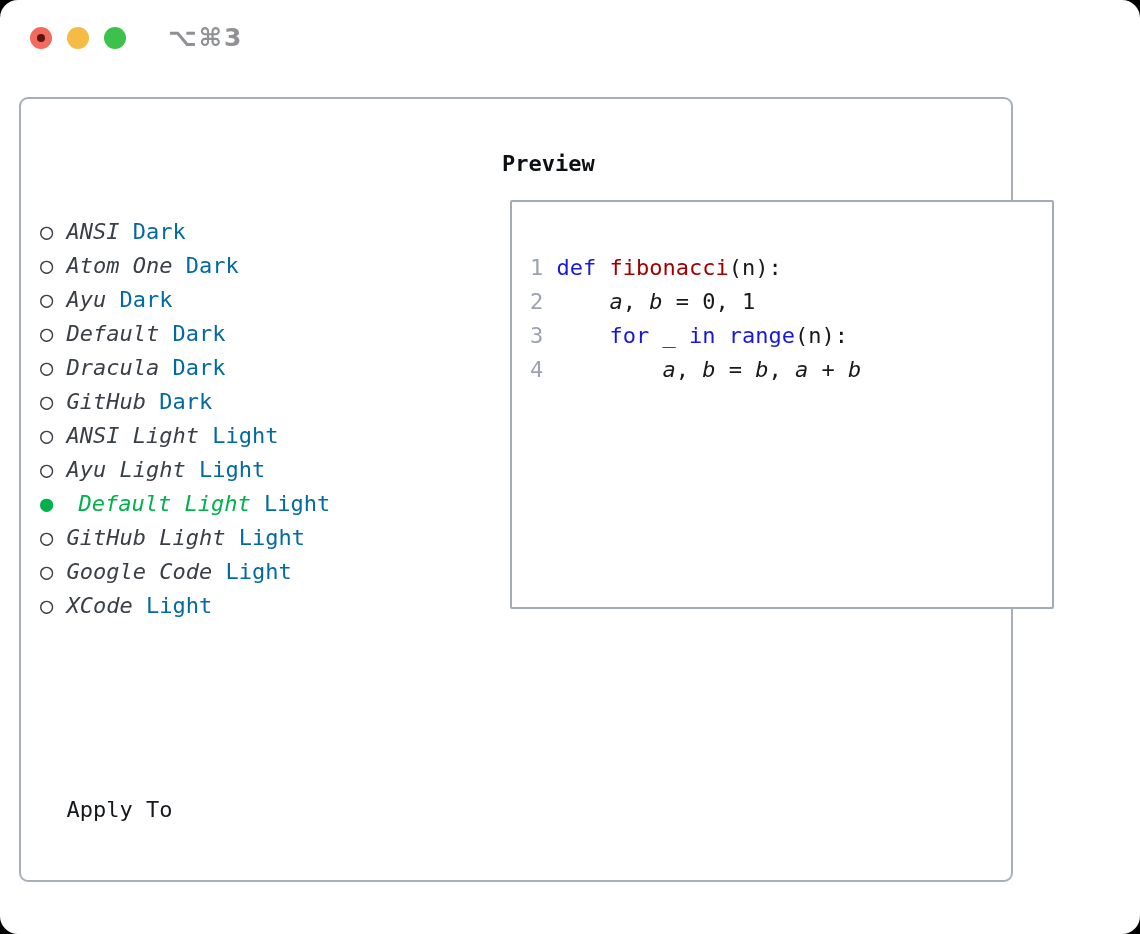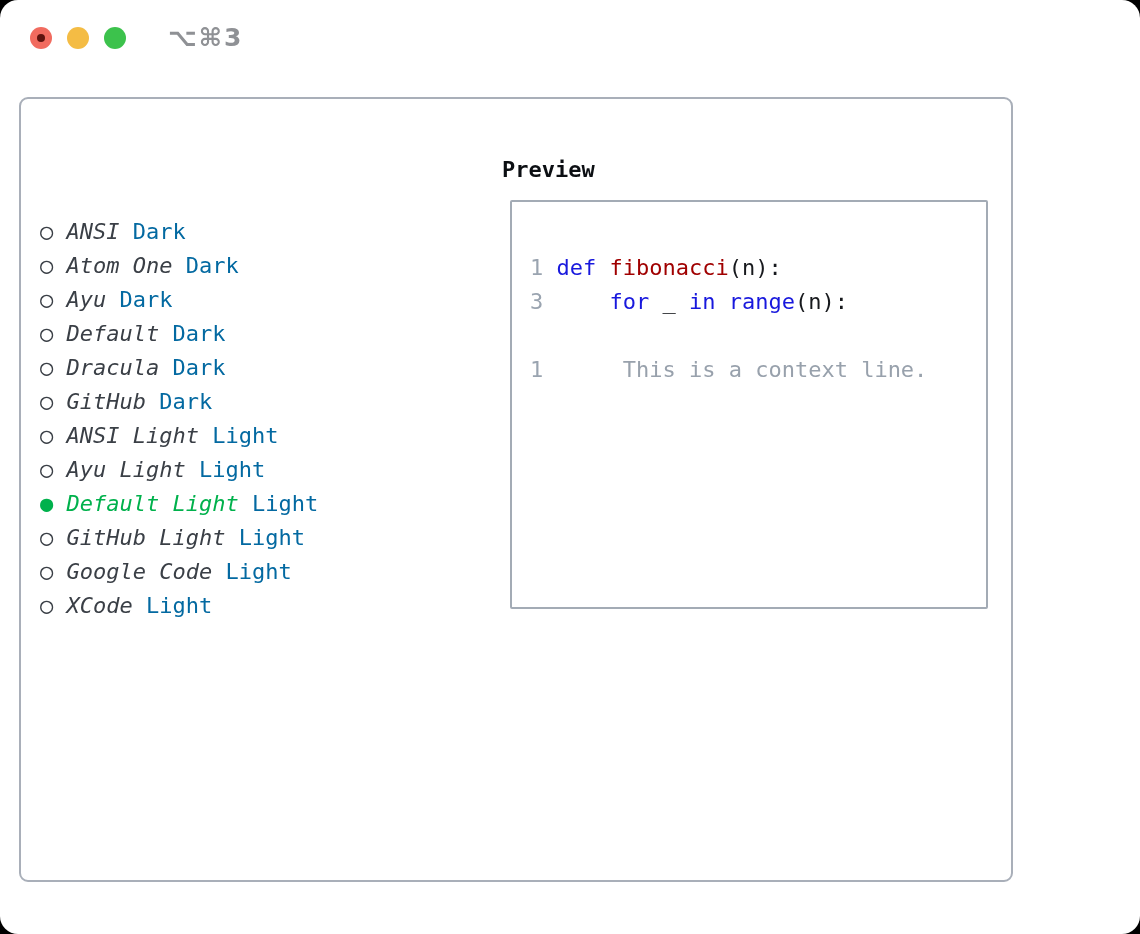--- a/index.html
+++ b/index.html
@@ -27,29 +27,29 @@
   }
   .col-left{
     position:absolute;left:19px;top:48px;
     font-size:22px;line-height:34px;white-space:pre;color:#3a3f46;
   }
   .row{white-space:pre;height:34px;}
   .hdr{font-weight:bold;color:#0c0f13;}
   .bullet{color:#3a3f46;}
   .bullet.sel{color:#00b14c;}
   .iname{color:#3a3f46;font-style:italic;}
-  .iname.sel{color:#00b14c;}
+  .iname.sel{color:#00b14c;margin-left:12px;}
   .tag{color:#0369a1;}
   
   .preview-label{
-    position:absolute;left:481px;top:54px;font-size:22px;line-height:34px;
+    position:absolute;left:481px;top:48px;font-size:22px;line-height:34px;
     font-weight:bold;color:#0c0f13;white-space:pre;
   }
   .preview-box{
-    position:absolute;left:489px;top:101px;width:478px;height:409px;
+    position:absolute;left:489px;top:101px;width:544px;height:409px;
     border:2px solid #a3abb5;border-radius:2px;background:#fff;
     padding:49px 0 0 18px;overflow:hidden;
   }
   .pline{white-space:pre;font-size:22px;line-height:34px;height:34px;color:#17191d;}
   .num{color:#9aa4b0;}
   .kw{color:#1818dd;}
   .fn{color:#a00000;}
   .va{font-style:italic;color:#17191d;}
   .pl{color:#17191d;}
   .ctx{color:#98a1ac;}
@@ -68,29 +68,31 @@
     <div class="light min"></div>
     <div class="light zoom"></div>
     <div class="win-title">⌥⌘3</div>
   </div>
 
   <div class="panel">
 
     <div class="col-left">
       <div id="theme-list"><div class="row"><span class="bullet">○</span><span> </span><span class="iname">ANSI</span><span class="tag"> Dark</span></div><div class="row"><span class="bullet">○</span><span> </span><span class="iname">Atom One</span><span class="tag"> Dark</span></div><div class="row"><span class="bullet">○</span><span> </span><span class="iname">Ayu</span><span class="tag"> Dark</span></div><div class="row"><span class="bullet">○</span><span> </span><span class="iname">Default</span><span class="tag"> Dark</span></div><div class="row"><span class="bullet">○</span><span> </span><span class="iname">Dracula</span><span class="tag"> Dark</span></div><div class="row"><span class="bullet">○</span><span> </span><span class="iname">GitHub</span><span class="tag"> Dark</span></div><div class="row"><span class="bullet">○</span><span> </span><span class="iname">ANSI Light</span><span class="tag"> Light</span></div><div class="row"><span class="bullet">○</span><span> </span><span class="iname">Ayu Light</span><span class="tag"> Light</span></div><div class="row"><span class="bullet sel">●</span><span> </span><span class="iname sel">Default Light</span><span class="tag"> Light</span></div><div class="row"><span class="bullet">○</span><span> </span><span class="iname">GitHub Light</span><span class="tag"> Light</span></div><div class="row"><span class="bullet">○</span><span> </span><span class="iname">Google Code</span><span class="tag"> Light</span></div><div class="row"><span class="bullet">○</span><span> </span><span class="iname">XCode</span><span class="tag"> Light</span></div></div>
       <div class="row"> </div>
+      <div class="row"><span>  </span><span style="color:#14171c">Apply To</span></div>
       
       
       
       
     </div>
 
     <div class="preview-label">Preview</div>
 
     <div class="preview-box" id="preview-box">
         <div class="pline"><span class="num">1</span><span> </span><span class="kw">def</span><span class="pl"> </span><span class="fn">fibonacci</span><span class="pl">(n):</span></div>
+        <div class="pline"><span class="num">2</span><span> </span><span class="pl">    </span><span class="va">a</span><span class="pl">, </span><span class="va">b</span><span class="pl"> = 0, 1</span></div>
         <div class="pline"><span class="num">3</span><span> </span><span class="pl">    </span><span class="kw">for</span><span class="pl"> _ </span><span class="kw">in</span><span class="pl"> </span><span class="kw">range</span><span class="pl">(n):</span></div>
+        <div class="pline"><span class="num">4</span><span> </span><span class="pl">        </span><span class="va">a</span><span class="pl">, </span><span class="va">b</span><span class="pl"> = </span><span class="va">b</span><span class="pl">, </span><span class="va">a</span><span class="pl"> + </span><span class="va">b</span></div>
         <div class="pline"><span>&nbsp;</span></div>
-        <div class="pline"><span class="num">1</span><span> </span><span class="ctx">     This is a context line.</span></div>
       </div>
 
   </div>
 </div>
 
 </body></html>

